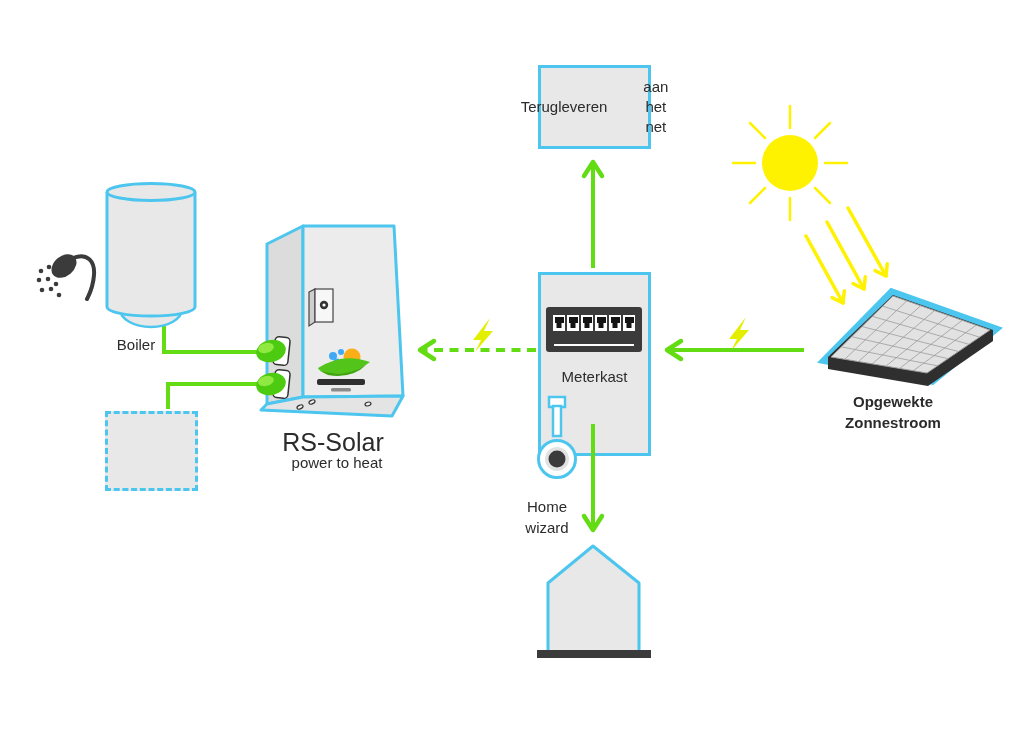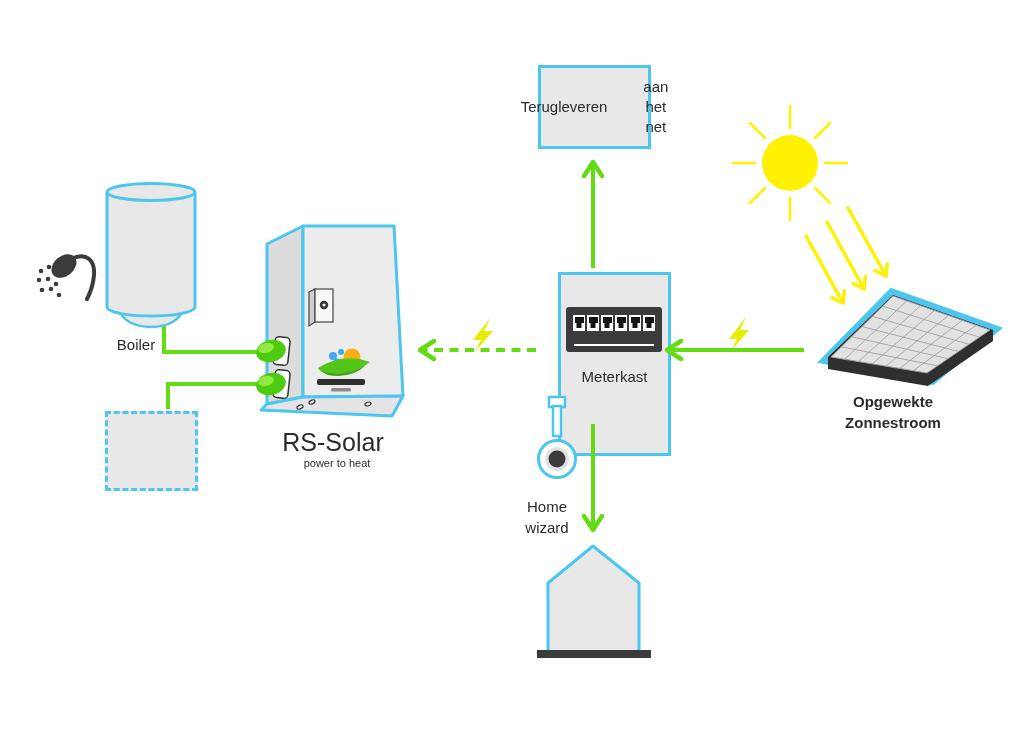--- a/index.html
+++ b/index.html
@@ -6,37 +6,37 @@
     --cyan:#4cc6ee; --green:#63dc13; --yellow:#fff200; --bolt:#e4ee00;
     --gray:#e8e8e8; --gray-dark:#3b3b3b; --text:#2b2b2b;
   }
   html,body{margin:0;padding:0;background:#fff;}
   .stage{position:relative;width:1024px;height:748px;background:#fff;overflow:hidden;
          font-family:"Liberation Sans",sans-serif;color:var(--text);}
   .box{position:absolute;background:var(--gray);border:3px solid var(--cyan);box-sizing:border-box;}
   #grid-return-box{left:538px;top:65px;width:113px;height:84px;
      display:flex;flex-direction:row;align-items:center;justify-content:center;
      text-align:center;font-size:15px;line-height:20px;gap:36px;}
-  #meter-box{left:538px;top:272px;width:113px;height:184px;margin-left:20px;}
+  #meter-box{left:538px;top:272px;width:113px;height:184px;}
   #second-boiler-box{left:105px;top:411px;width:93px;height:80px;border-style:dashed;}
   .breaker-panel{position:absolute;left:5px;top:32px;width:96px;height:45px;
      background:var(--gray-dark);border-radius:3px;}
   .breaker-row{display:flex;justify-content:center;gap:2px;padding-top:8px;}
   .breaker{width:12px;height:16px;background:#fff;position:relative;}
   .breaker::before{content:"";position:absolute;left:1.5px;right:1.5px;top:2px;height:6px;background:#141414;}
   .breaker::after{content:"";position:absolute;left:50%;top:8px;width:5px;height:5px;
      transform:translateX(-50%);background:#141414;}
   .panel-line{position:absolute;left:8px;right:8px;bottom:6px;height:2.5px;background:#fff;}
   .meter-label{position:absolute;left:0;right:0;top:93px;text-align:center;font-size:15px;}
   .lbl{position:absolute;font-size:15px;line-height:21px;white-space:nowrap;color:var(--text);z-index:3;}
   .lbl.center{transform:translateX(-50%);text-align:center;}
   .lbl span{display:block;}
   #rs-label{line-height:24px;}
   #rs-name{font-size:25px;}
-  #rs-tag{font-size:11px;line-height:18px;margin-left:8px;}
+  #rs-tag{font-size:15px;line-height:18px;margin-left:8px;}
   #second-boiler-label{line-height:22px;}
   svg.overlay{position:absolute;left:0;top:0;z-index:2;pointer-events:none;}
   .sk-green{stroke:var(--green);fill:none;}
   .sk-yellow{stroke:var(--yellow);fill:none;}
   .sk-cyan{stroke:var(--cyan);}
   .f-yellow{fill:var(--yellow);}
   .f-bolt{fill:var(--bolt);}
   .f-gray{fill:var(--gray);}
   .f-dark{fill:var(--gray-dark);}
   .grid-line{stroke:#9c9c9c;stroke-width:0.8;}

